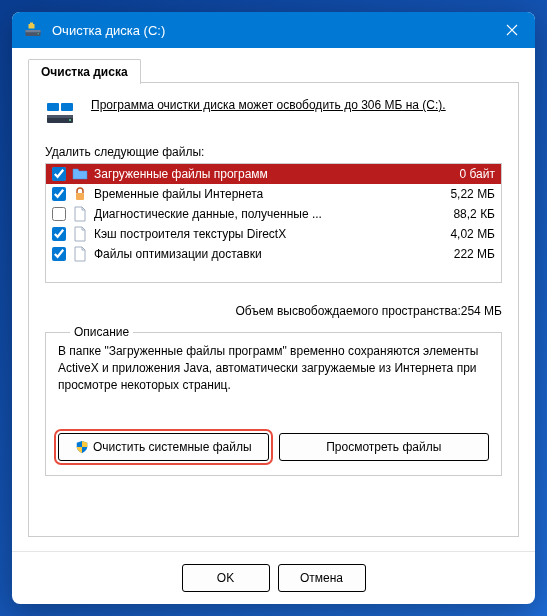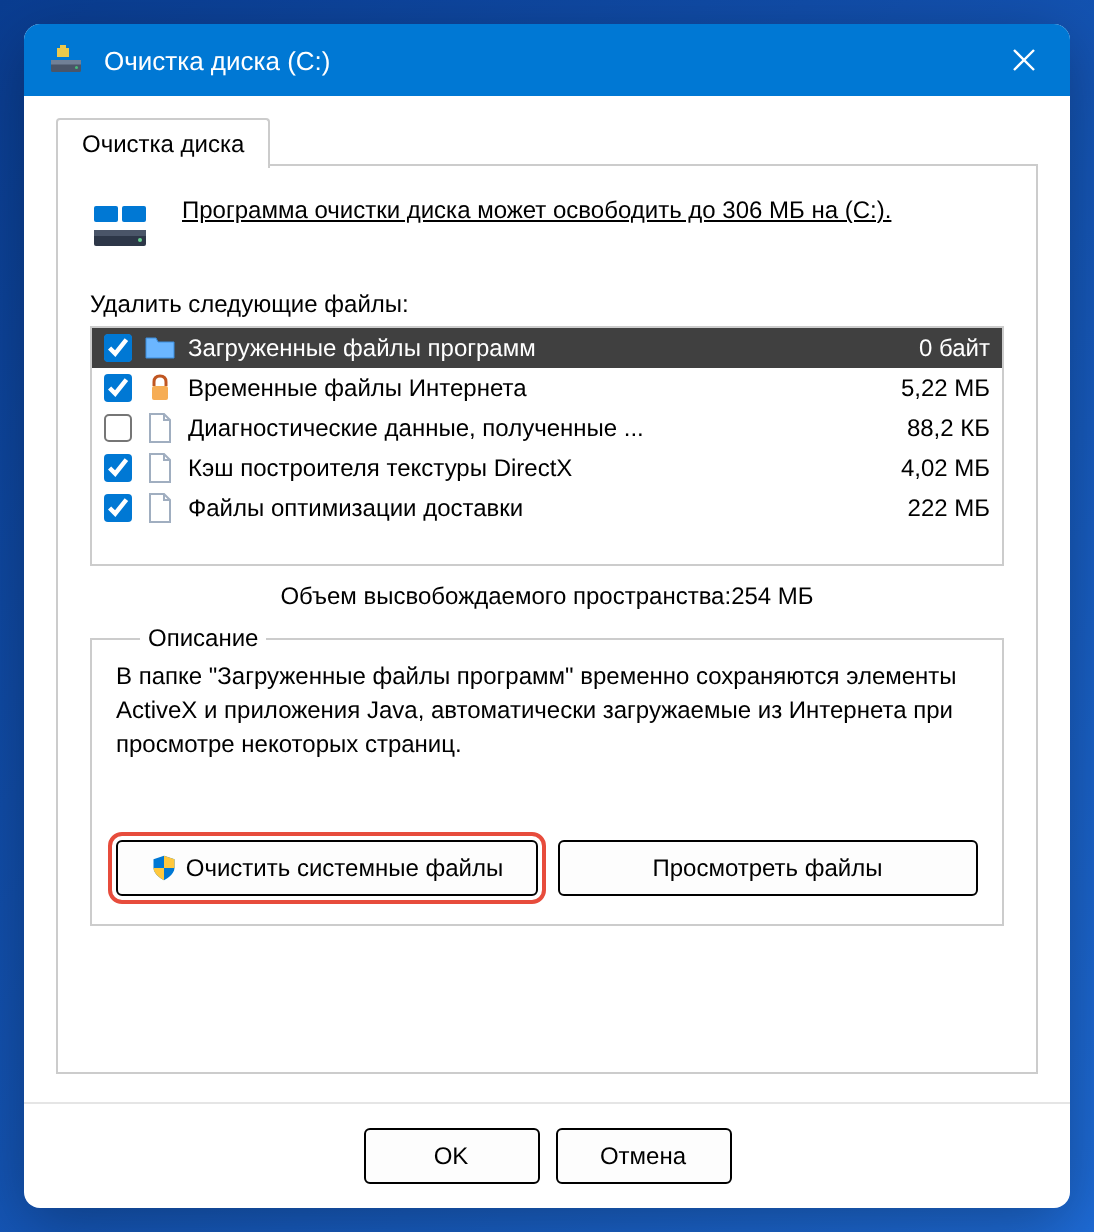--- a/index.html
+++ b/index.html
@@ -3,36 +3,36 @@
   <meta charset="utf-8">
   <style>
     * { box-sizing: border-box; margin: 0; padding: 0; font-family: 'Segoe UI', Tahoma, sans-serif; }
     body { background: linear-gradient(135deg, #0a3d91 0%, #1e6bd6 100%); width: 547px; height: 616px; padding: 12px; overflow: hidden; }
     .window { background: #fff; border-radius: 8px; width: 100%; height: 100%; display: flex; flex-direction: column; box-shadow: 0 8px 32px rgba(0,0,0,0.3); overflow: hidden; }
     .titlebar { background: #0078d4; color: #ffffff; display: flex; align-items: center; padding: 0 0 0 12px; height: 36px; }
     .titlebar-icon { width: 18px; height: 18px; margin-right: 10px; }
     .titlebar-text { font-size: 13px; flex: 1; }
     .titlebar-close { width: 46px; height: 36px; display: flex; align-items: center; justify-content: center; cursor: pointer; }
     .body { padding: 10px 16px 14px; flex: 1; display: flex; flex-direction: column; }
-    .tab-area { display: flex; }
+    .tab-area { display: flex; font-weight: bold; }
     .tab { border: 1px solid #ccc; border-bottom: none; padding: 5px 12px; font-size: 12px; background: #fff; border-radius: 2px 2px 0 0; position: relative; top: 1px; z-index: 1; }
     .tab-filler { flex: 1; border-bottom: 1px solid #ccc; }
     .panel { border: 1px solid #ccc; border-top: none; padding: 14px 16px 16px; flex: 1; display: flex; flex-direction: column; }
     .info-row { display: flex; align-items: flex-start; gap: 14px; margin-bottom: 16px; }
     .drive-icon { width: 32px; height: 32px; flex-shrink: 0; }
     .info-text { font-size: 12px; line-height: 1.35; text-decoration: underline; }
     .list-label { font-size: 12px; margin-bottom: 4px; }
     .file-list { border: 1px solid #ccc; height: 120px; overflow-y: scroll; background: #fff; }
     .file-row { display: flex; align-items: center; padding: 2px 6px; gap: 6px; font-size: 12px; }
-    .file-row.selected { background: #404040; color: #fff; }
+    .file-row.selected { background: #b91c1c; color: #fff; }
     .file-row input[type=checkbox] { width: 14px; height: 14px; accent-color: #0078d4; }
     .file-icon { width: 16px; height: 16px; flex-shrink: 0; }
     .file-name { flex: 1; white-space: nowrap; overflow: hidden; text-overflow: ellipsis; }
     .file-size { white-space: nowrap; }
-    .summary-row { display: flex; justify-content: center; font-size: 12px; margin: 8px 0 14px; }
+    .summary-row { display: flex; justify-content: flex-end; font-size: 12px; margin: 21px 0 14px; }
     .fieldset { border: 1px solid #ccc; padding: 10px 12px 14px; position: relative; }
     .fieldset-legend { position: absolute; top: -8px; left: 24px; background: #fff; padding: 0 4px; font-size: 12px; }
     .desc-text { font-size: 12px; line-height: 1.4; min-height: 76px; margin-bottom: 14px; }
     .button-row { display: flex; gap: 10px; }
     .btn { flex: 1; padding: 6px 10px; font-size: 12px; border: 1px solid #000000; background: #fdfdfd; border-radius: 3px; cursor: pointer; display: flex; align-items: center; justify-content: center; gap: 4px; }
     .btn.highlighted { outline: 2px solid #e74c3c; outline-offset: 2px; }
     .shield-icon { width: 14px; height: 14px; }
     .footer { display: flex; justify-content: center; gap: 8px; padding: 12px 5px; border-top: 1px solid #e5e5e5; }
     .footer .btn { flex: none; min-width: 88px; }
     .file-list::-webkit-scrollbar { width: 17px; }

